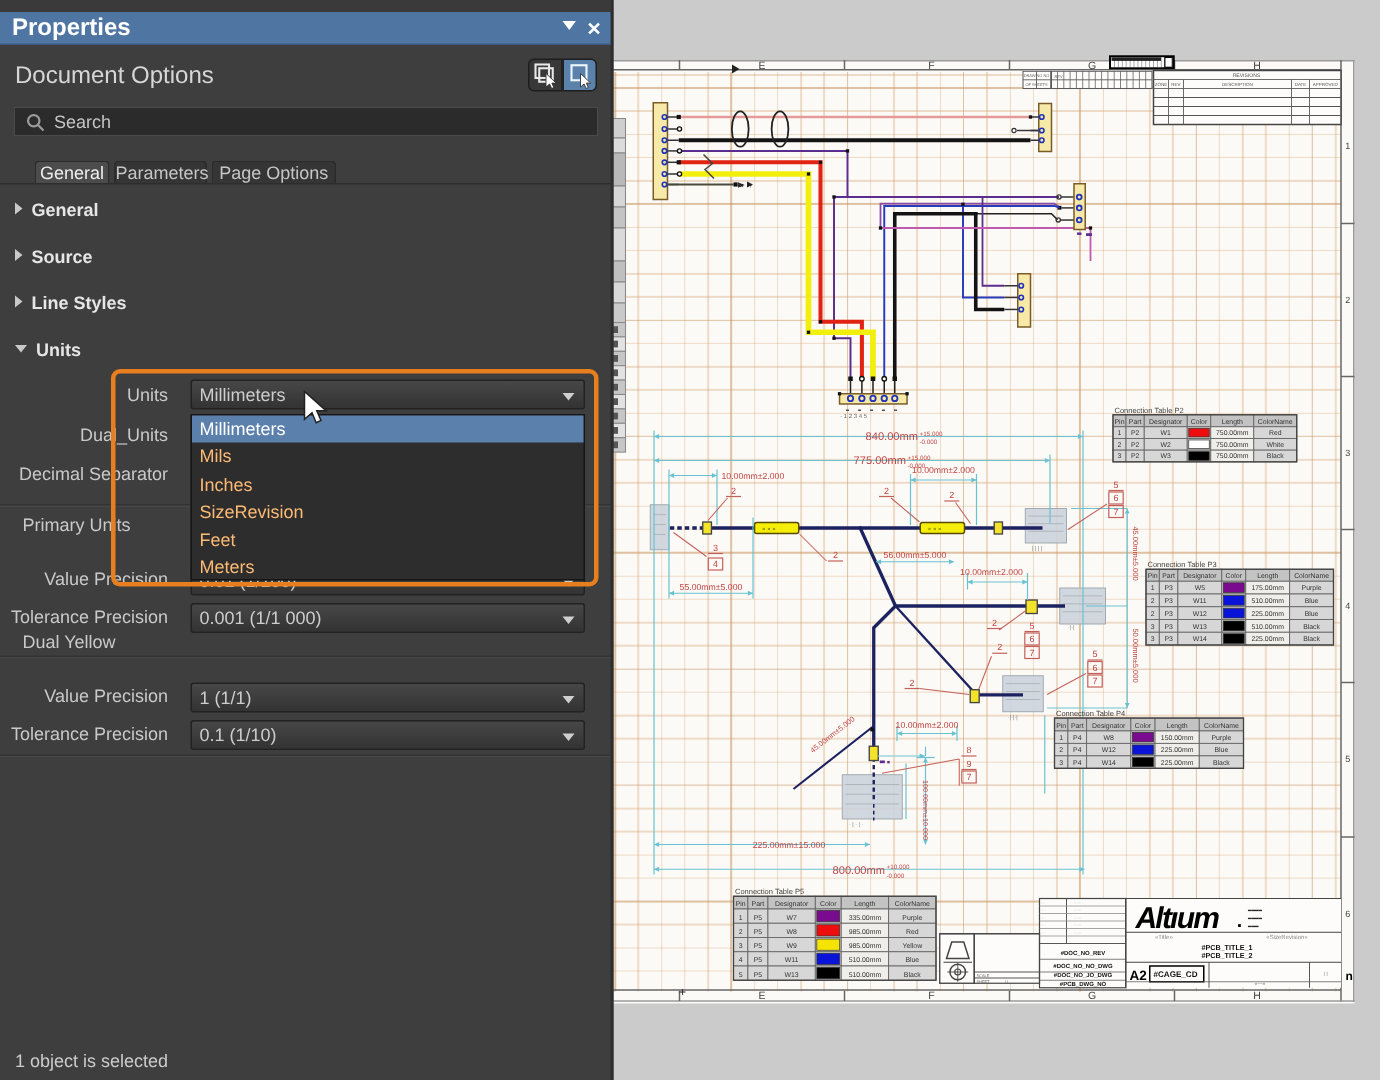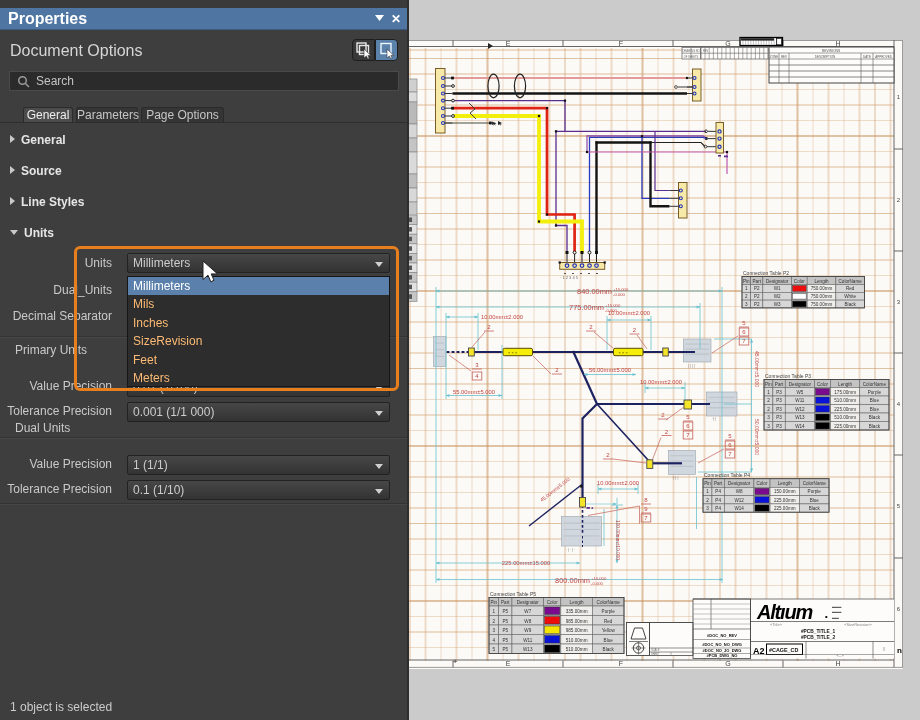--- a/index.html
+++ b/index.html
@@ -818,21 +818,21 @@
   <div class="plabel" style="top:256px;">Units</div>
   <div class="sel" style="top:253px;">Millimeters<span class="caret"></span></div>
   <div class="plabel" style="top:283px;">Dual_Units</div>
   <div class="plabel" style="top:309px;">Decimal Separator</div>
   <div class="sep" style="top:336px;"></div>
   <div class="pheader" style="top:343px;">Primary Units</div>
   <div class="plabel" style="top:379px;">Value Precision</div>
   <div class="sel" style="top:377px;">0.01 (1/100)<span class="caret"></span></div>
   <div class="plabel" style="top:404px;">Tolerance Precision</div>
   <div class="sel" style="top:402px;">0.001 (1/1 000)<span class="caret"></span></div>
-  <div class="pheader" style="top:421px;">Dual Units</div>
+  <div class="pheader" style="top:421px;">Dual Yellow</div>
   <div class="sep" style="top:437px;"></div>
   <div class="plabel" style="top:457px;">Value Precision</div>
   <div class="sel" style="top:455px;">1 (1/1)<span class="caret"></span></div>
   <div class="plabel" style="top:482px;">Tolerance Precision</div>
   <div class="sel" style="top:480px;">0.1 (1/10)<span class="caret"></span></div>
   <div class="sep" style="top:503px;"></div>
 
   <div id="ddlist">
     <div class="dditem hl">Millimeters</div>
     <div class="dditem">Mils</div>

